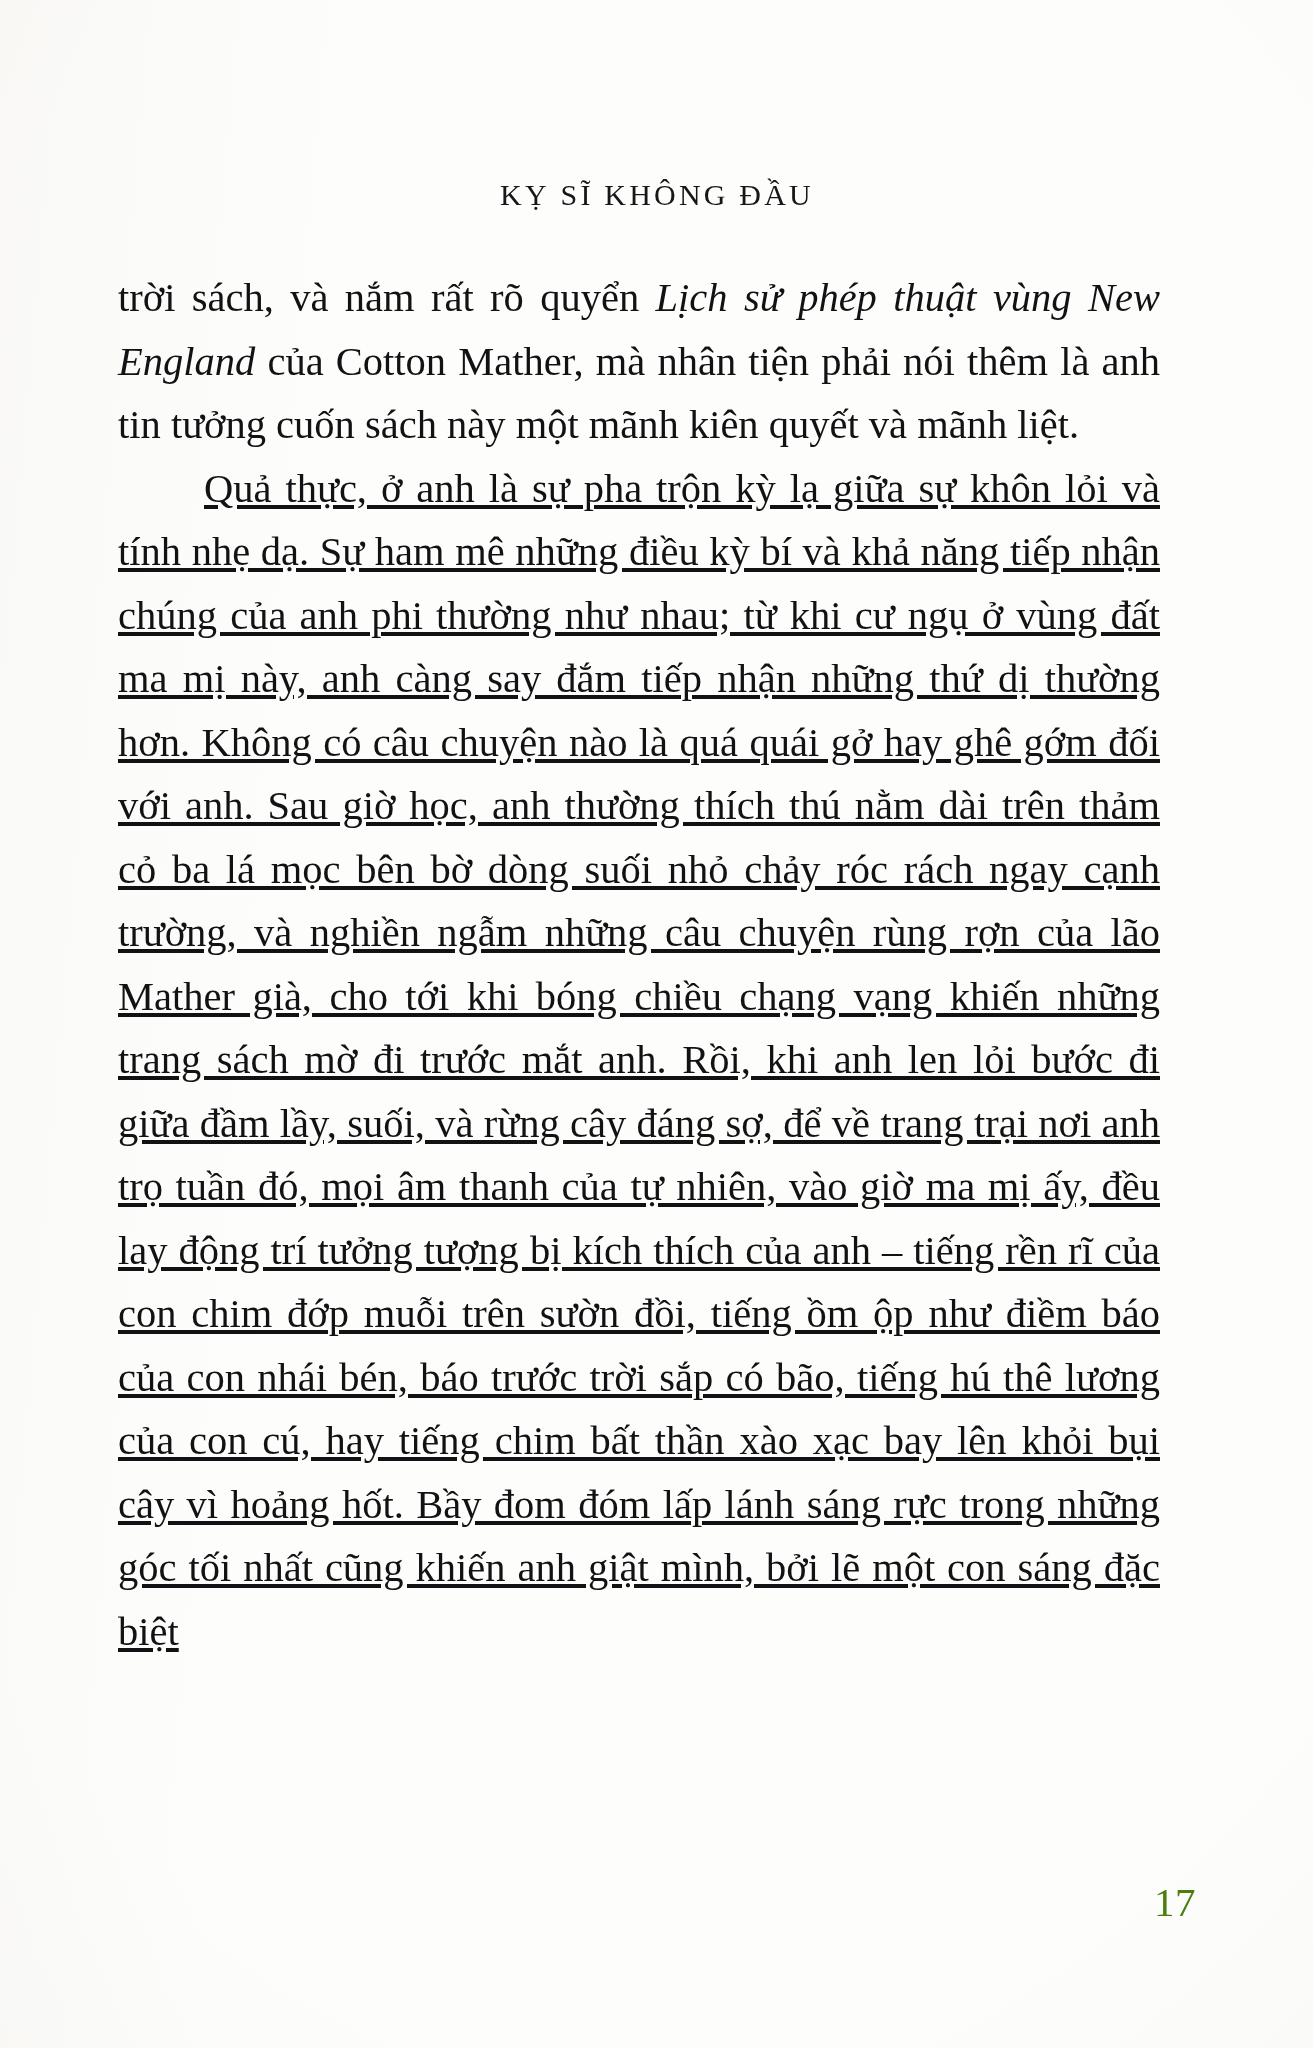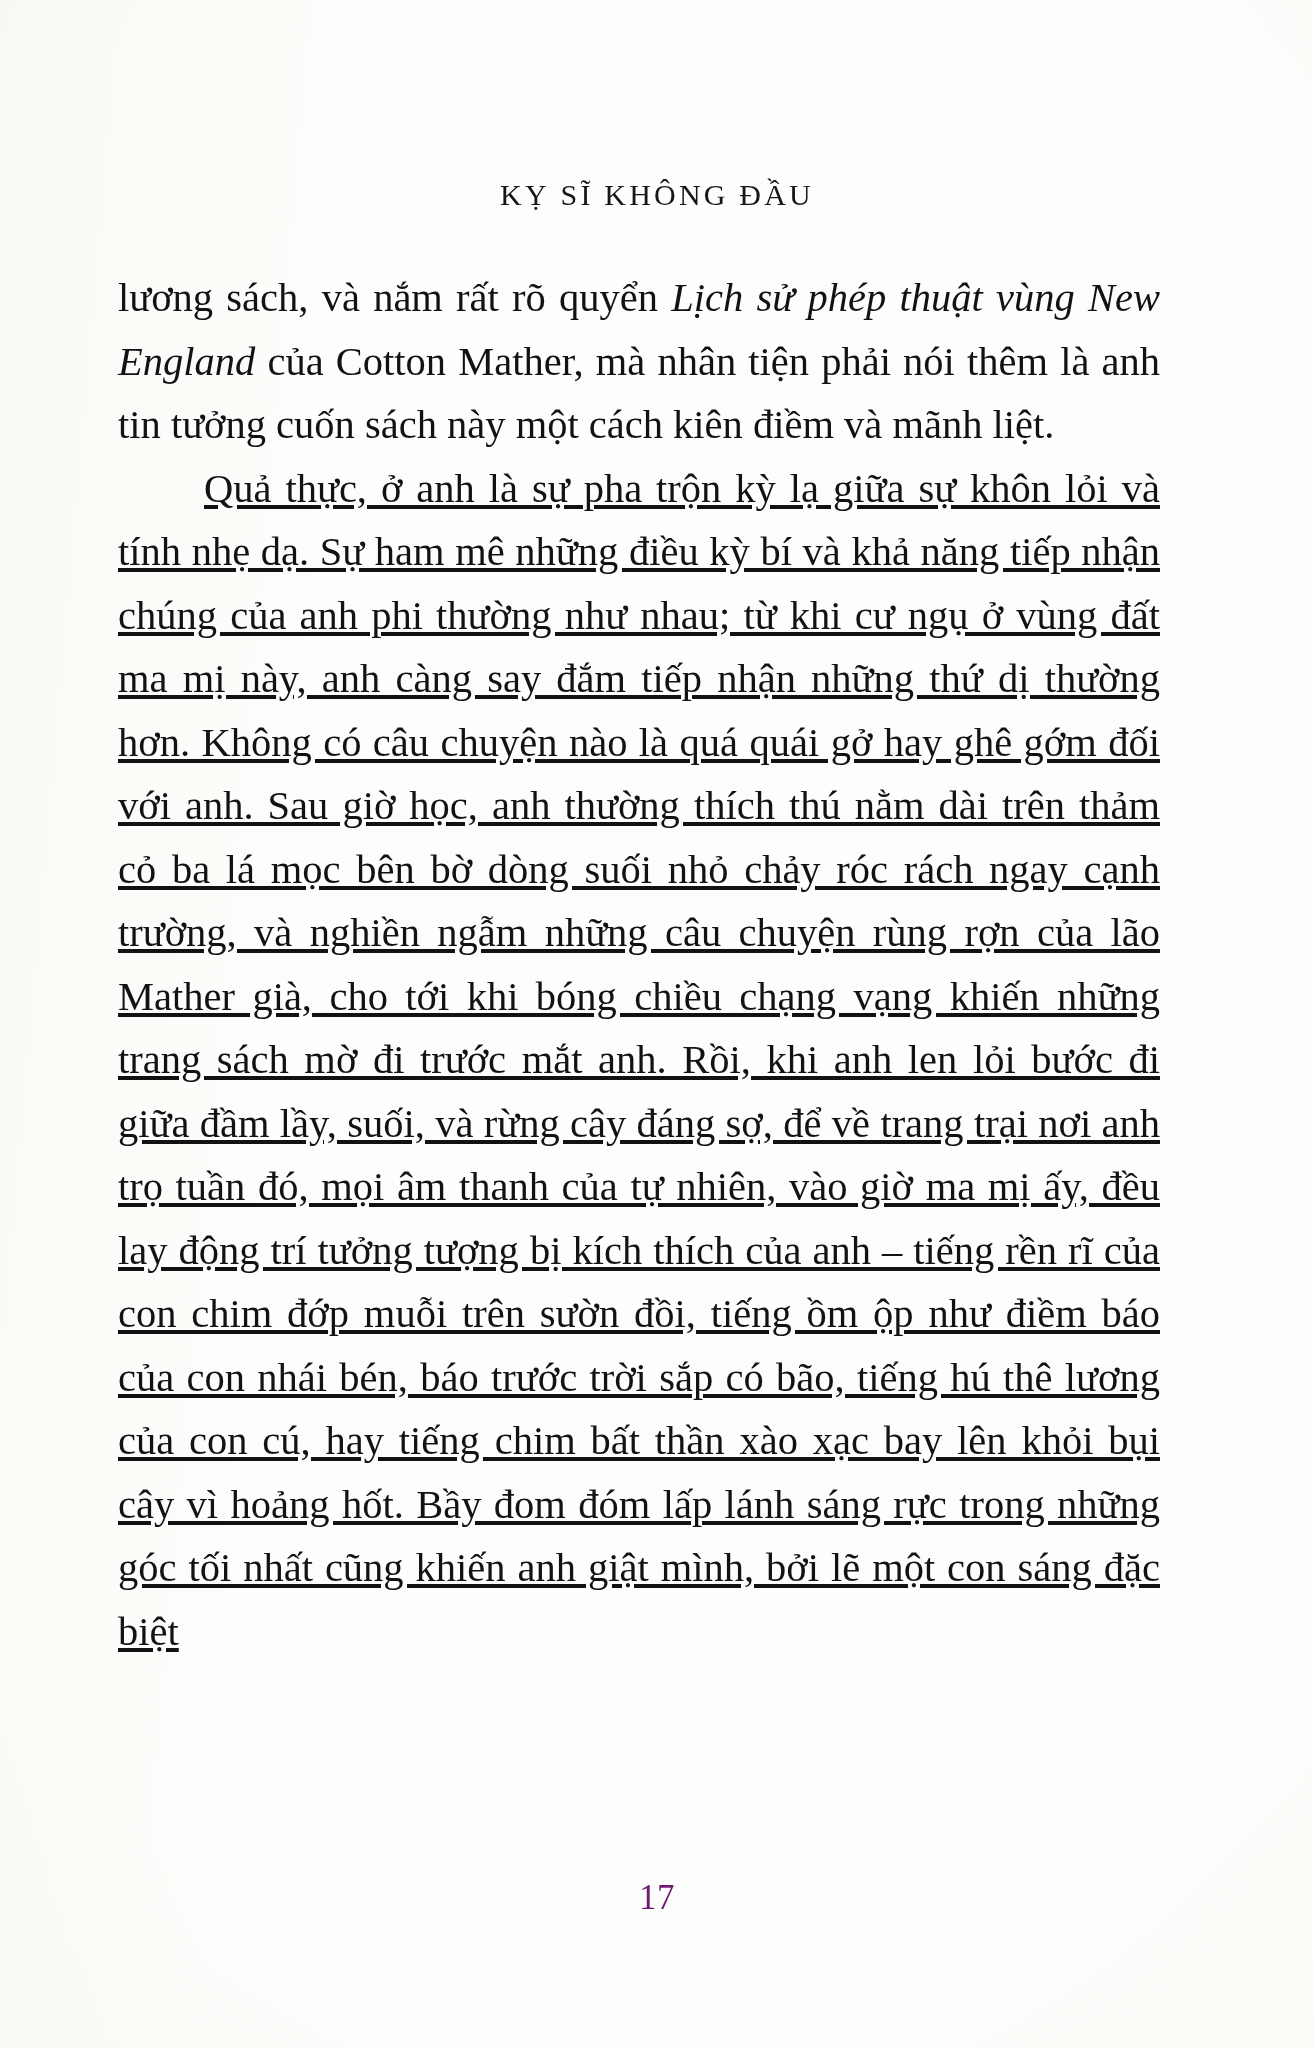--- a/index.html
+++ b/index.html
@@ -62,40 +62,40 @@
     text-decoration: underline;
   }
   .body-block i {
     font-style: italic;
   }
   .folio {
     position: absolute;
     left: 0;
     top: 1878px;
     width: 1078px;
-    text-align: center;
+    text-align: right;
     font-family: "Liberation Serif", "DejaVu Serif", serif;
-    font-size: 35px;
-    color: #701a75;
+    font-size: 41px;
+    color: #4d7c0f;
     letter-spacing: 0.5px;
   }
 </style>
 </head>
 <body>
 
 <div class="page">
   <div class="paper-texture"></div>
 
   <div class="page-inner">
 
     <div class="running-head">KỴ SĨ KHÔNG ĐẦU</div>
 
     <div class="body-block">
 
-      <p><span>lương sách, và nắm rất rõ quyển </span><i>Lịch sử phép thuật vùng New England</i><span> của Cotton Mather, mà nhân tiện phải nói thêm là anh tin tưởng cuốn sách này một cách kiên điềm và mãnh liệt.</span></p>
+      <p><span>trời sách, và nắm rất rõ quyển </span><i>Lịch sử phép thuật vùng New England</i><span> của Cotton Mather, mà nhân tiện phải nói thêm là anh tin tưởng cuốn sách này một mãnh kiên quyết và mãnh liệt.</span></p>
 
       <p class="indent"><span>Quả thực, ở anh là sự pha trộn kỳ lạ giữa sự khôn lỏi và tính nhẹ dạ. Sự ham mê những điều kỳ bí và khả năng tiếp nhận chúng của anh phi thường như nhau; từ khi cư ngụ ở vùng đất ma mị này, anh càng say đắm tiếp nhận những thứ dị thường hơn. Không có câu chuyện nào là quá quái gở hay ghê gớm đối với anh. Sau giờ học, anh thường thích thú nằm dài trên thảm cỏ ba lá mọc bên bờ dòng suối nhỏ chảy róc rách ngay cạnh trường, và nghiền ngẫm những câu chuyện rùng rợn của lão Mather già, cho tới khi bóng chiều chạng vạng khiến những trang sách mờ đi trước mắt anh. Rồi, khi anh len lỏi bước đi giữa đầm lầy, suối, và rừng cây đáng sợ, để về trang trại nơi anh trọ tuần đó, mọi âm thanh của tự nhiên, vào giờ ma mị ấy, đều lay động trí tưởng tượng bị kích thích của anh – tiếng rền rĩ của con chim đớp muỗi trên sườn đồi, tiếng ồm ộp như điềm báo của con nhái bén, báo trước trời sắp có bão, tiếng hú thê lương của con cú, hay tiếng chim bất thần xào xạc bay lên khỏi bụi cây vì hoảng hốt. Bầy đom đóm lấp lánh sáng rực trong những góc tối nhất cũng khiến anh giật mình, bởi lẽ một con sáng đặc biệt</span></p>
 
     </div>
 
     <div class="folio">17</div>
   </div>
 </div>
 
 </body></html>

